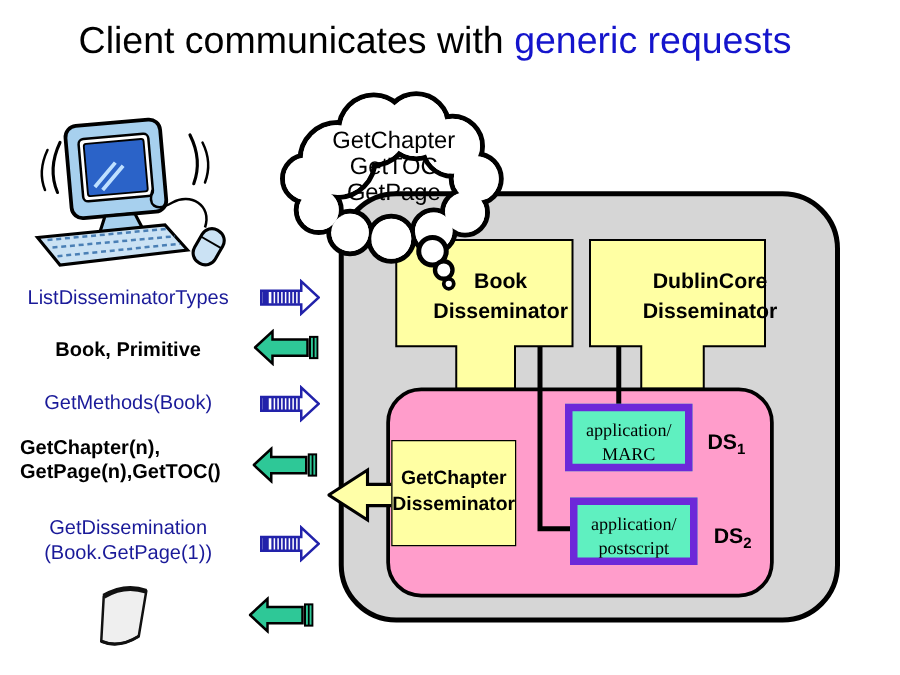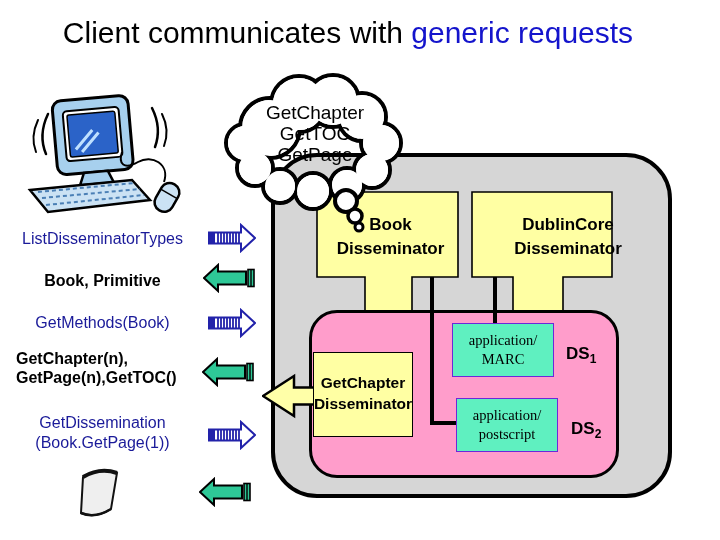--- a/index.html
+++ b/index.html
@@ -14,21 +14,21 @@
   .blackbold{color:#000;font-weight:700;}
   .gray-box{left:271px;top:153px;width:401px;height:345px;background:#D6D6D6;
             border:4px solid #000;border-radius:46px;box-sizing:border-box;}
   .pink-box{left:309px;top:310px;width:310px;height:168px;background:#FF9DCB;
             border:3px solid #000;border-radius:28px;box-sizing:border-box;}
   .diss-label{width:142px;text-align:center;font-size:17px;font-weight:700;line-height:24px;color:#000;}
   .prim-box{left:313px;top:352px;width:100px;height:85px;background:#FFFFA3;
             border:1.6px solid #000;box-sizing:border-box;}
   .prim-text{left:313px;top:372px;width:100px;text-align:center;font-size:15.5px;
              font-weight:700;line-height:21px;color:#000;}
-  .ds-box{width:102px;height:54px;background:#5FF0C0;border:1px solid #6d28d9;box-sizing:border-box;
+  .ds-box{width:102px;height:54px;background:#5FF0C0;border:6px solid #6d28d9;box-sizing:border-box;
           font-family:"Liberation Serif",serif;font-size:14.5px;line-height:19px;color:#000;
           text-align:center;padding-top:7px;}
   .ds-name{font-size:17px;font-weight:700;color:#000;}
   .ds-name sub{font-size:12px;}
   .cloud-text{left:235px;top:102px;width:160px;text-align:center;font-size:19px;line-height:21px;color:#000;}
   svg{display:block;}
 </style>
 </head>
 <body>
 
@@ -53,21 +53,21 @@
   </svg>
 
   <svg class="abs" style="left:262px;top:373px;" width="54" height="46" viewBox="0 0 54 46">
     <path d="M1,23 L32,3 V14.5 H53 V31.5 H32 V43 Z" fill="#FFFFA8" stroke="#000" stroke-width="2.5"></path>
   </svg>
 
   <div class="abs prim-box"></div>
   <div class="abs prim-text pre">GetChapter
 Disseminator</div>
 
-  <div class="abs diss-label pre" style="left:320px;top:213px;width:141px;">Book
+  <div class="abs diss-label pre" style="left:330px;top:213px;width:141px;">Book
 Disseminator</div>
   <div class="abs diss-label pre" style="left:497px;top:213px;">DublinCore
 Disseminator</div>
 
   <div class="abs ds-box pre" style="left:452px;top:323px;">application/
 MARC</div>
   <div class="abs ds-box pre" style="left:456px;top:398px;">application/
 postscript</div>
   <div class="abs ds-name" style="left:566px;top:344px;">
     <span>DS</span><sub>1</sub>

